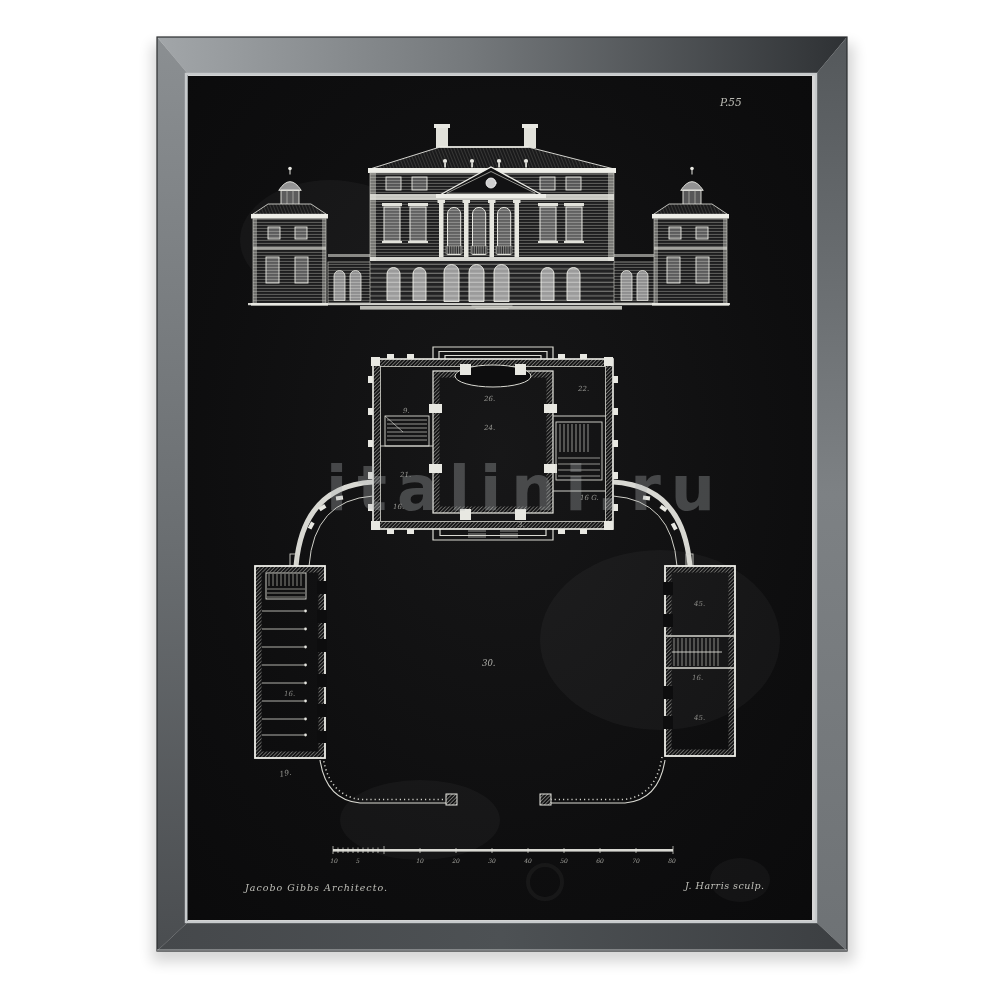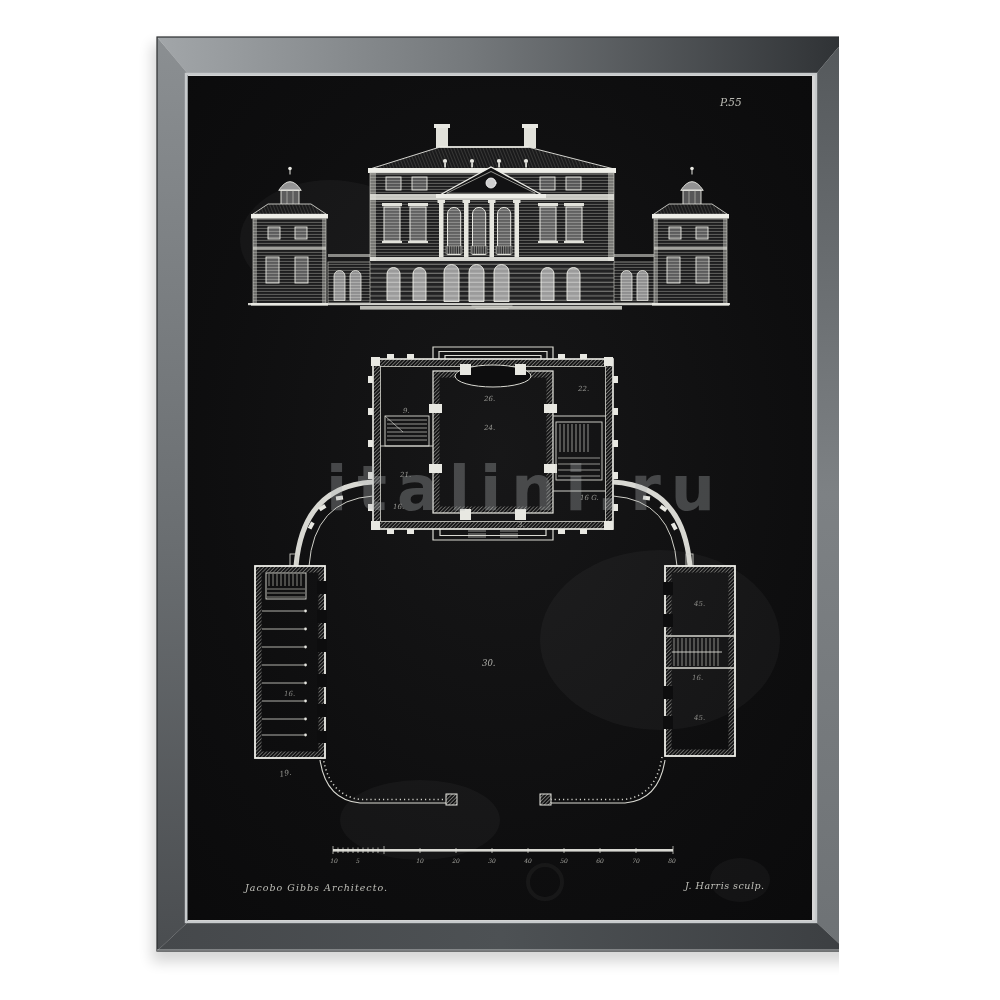--- a/index.html
+++ b/index.html
@@ -1,16 +1,16 @@
 <!DOCTYPE html>
 <html><head>
 <meta charset="utf-8">
 <style>
   html,body{margin:0;padding:0;background:#ffffff;}
-  .stage{position:relative;width:839px;height:1000px;background:#1d4ed8;overflow:hidden;
+  .stage{position:relative;width:1000px;height:1000px;background:#1d4ed8;overflow:hidden;
          font-family:"DejaVu Serif", serif;}
   .stage svg{position:absolute;inset:0;display:block;}
   text{user-select:none;}
   .script{font-family:"DejaVu Serif", serif;font-style:italic;}
   .wm{font-family:"DejaVu Sans", sans-serif;font-weight:bold;}
 </style>
 </head>
 <body>
 
 <div class="stage">

